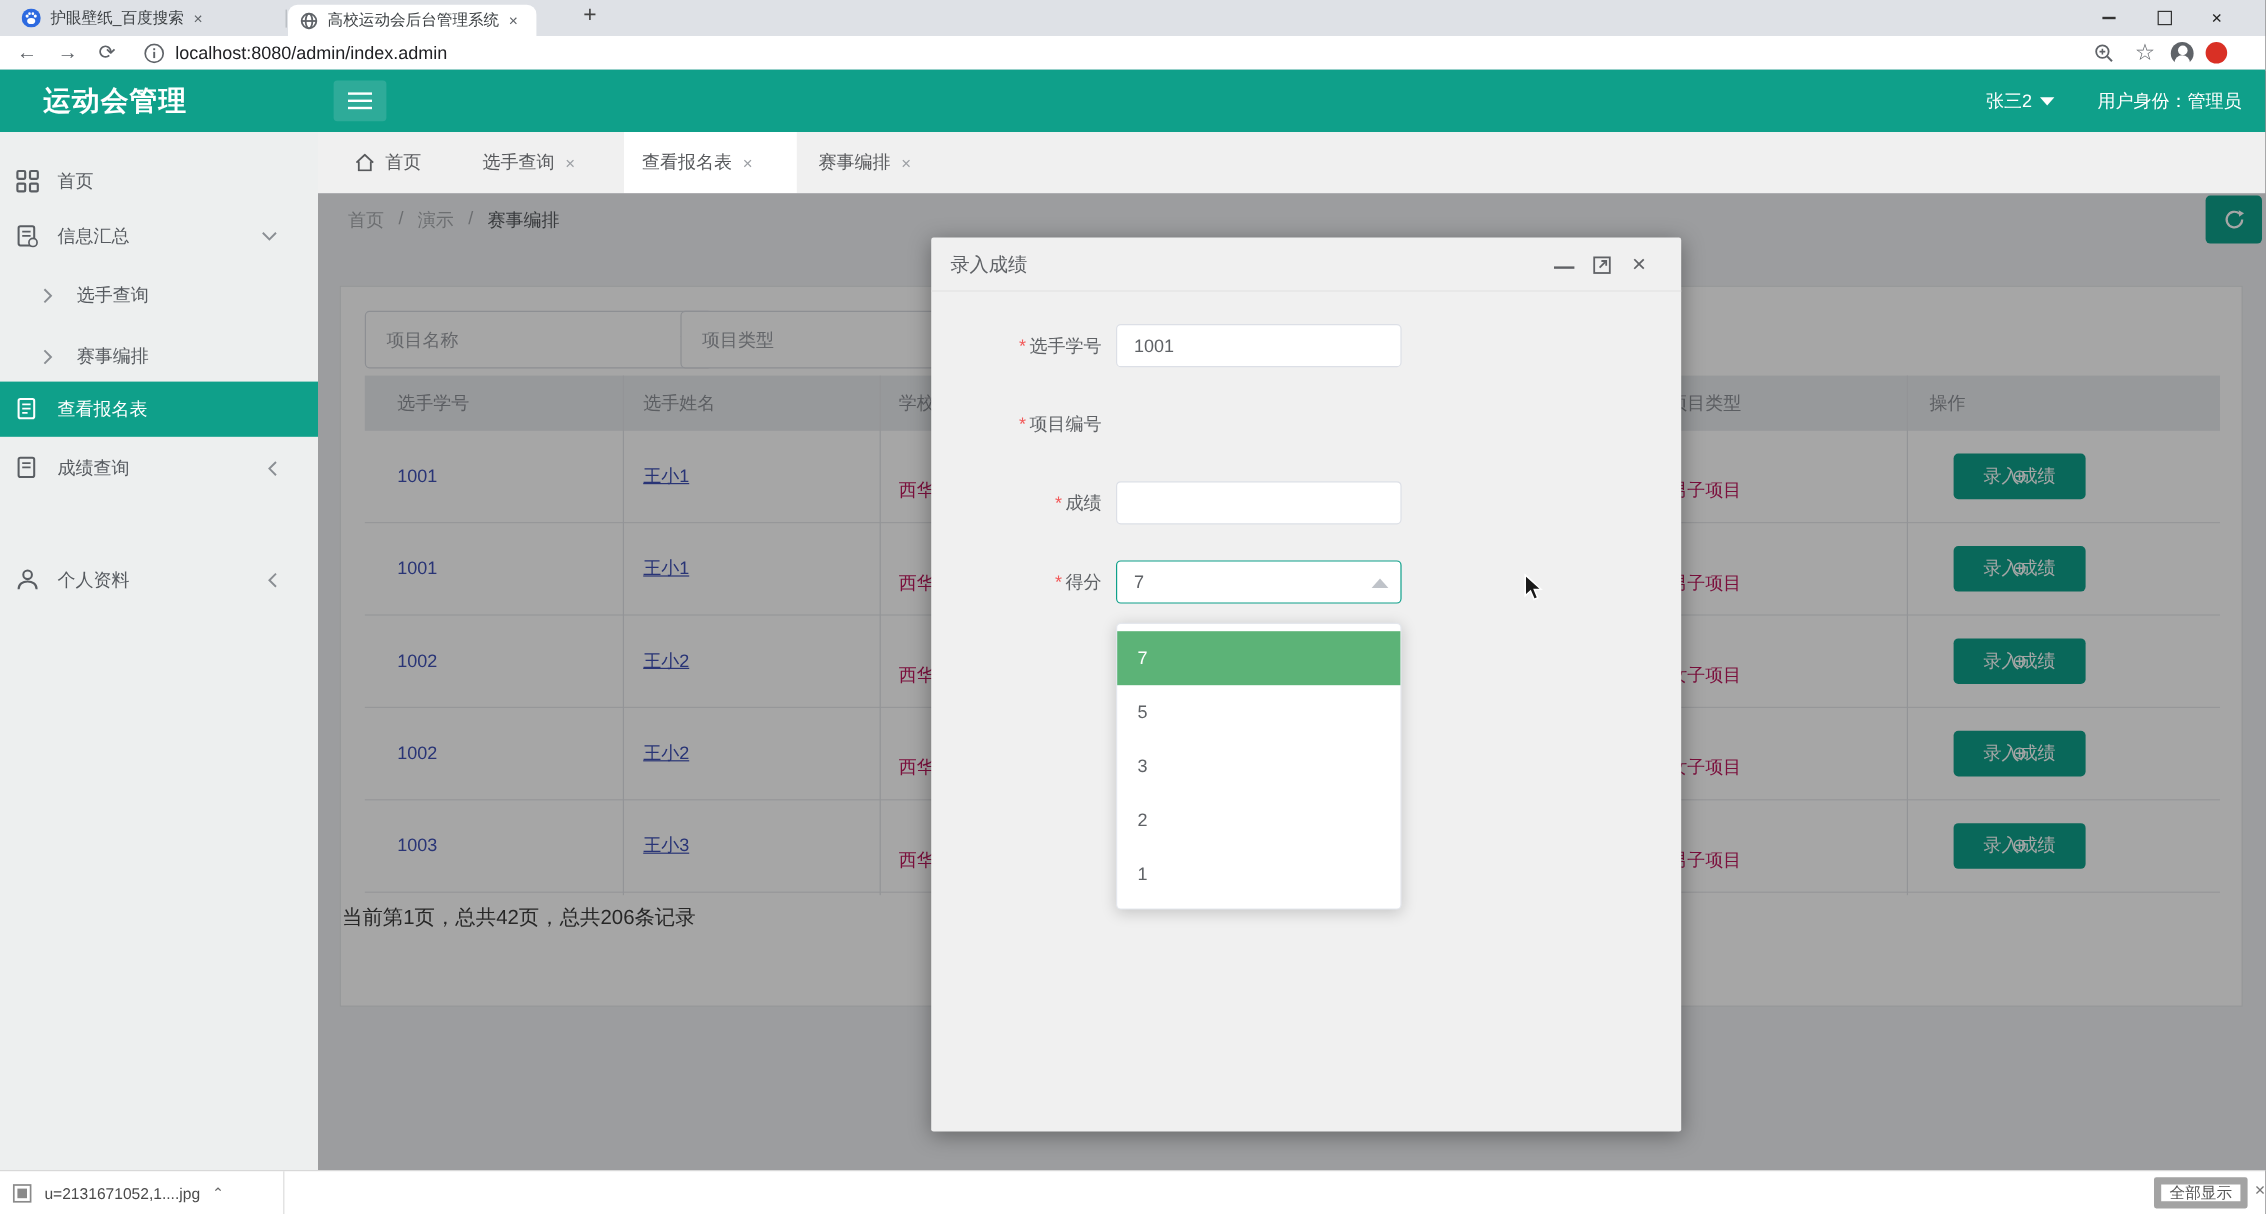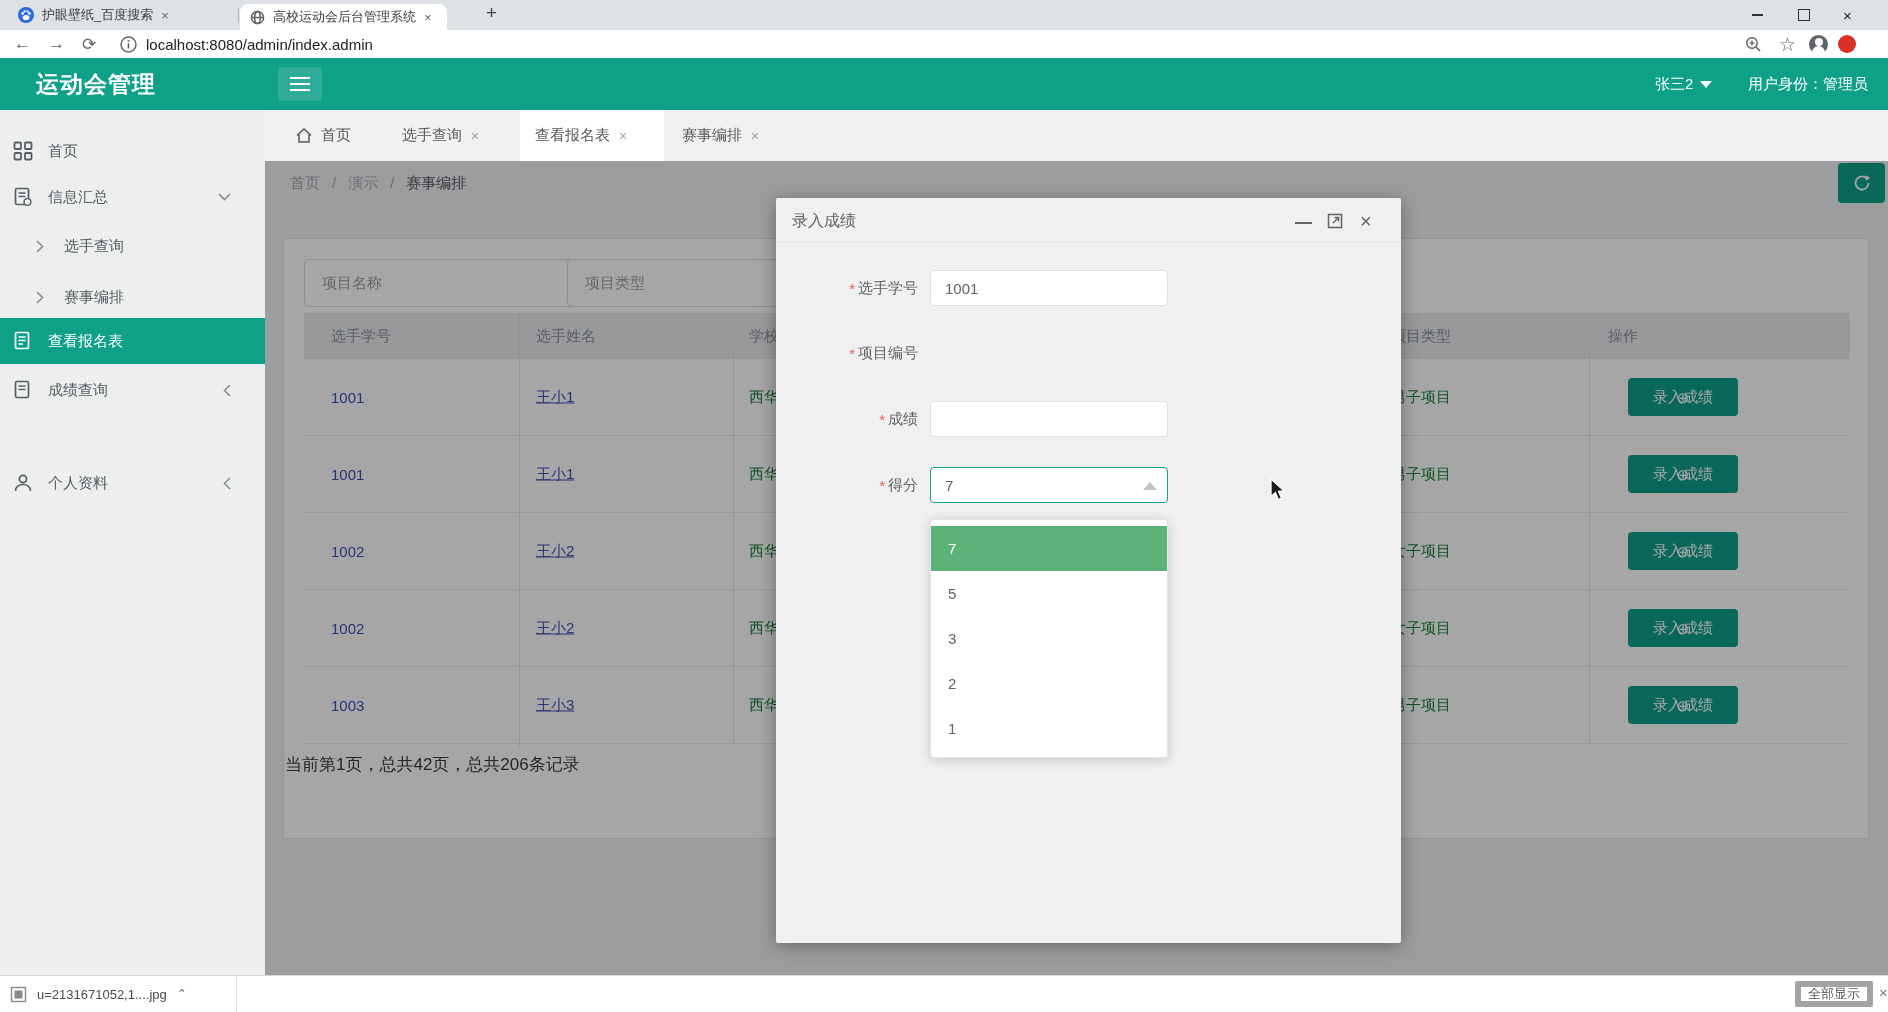--- a/index.html
+++ b/index.html
@@ -64,21 +64,21 @@
   .caret-dn{position:absolute;right:14px;top:20px;width:0;height:0;border-left:6px solid transparent;border-right:6px solid transparent;border-top:7px solid #bfc3c9;}
 
   .table{position:absolute;left:20px;top:74px;width:1546px;height:433px;}
   .thead{position:absolute;left:0;top:0;width:1546px;height:46px;background:#e9ebee;}
   .thead span{position:absolute;top:50%;transform:translateY(-50%);font-size:15px;color:#8d9197;}
   .trow{position:absolute;left:0;width:1546px;height:77px;border-bottom:1px solid #e6e8eb;box-sizing:border-box;}
   .trow span{position:absolute;top:50%;transform:translateY(-50%);font-size:15px;}
   .c1{left:27px;} .c2{left:232px;} .c3{left:445px;} .c4{left:1087px;} .c5h{left:1304px;}
   .link{color:#3f51b5;}
   .ulink{color:#3f51b5;text-decoration:underline;}
-  .cellplain{color:#15803d;}
+  .cellplain{color:#be185d;margin-top:12px;}
   .vline{position:absolute;top:0;width:1px;height:433px;background:#e2e4e8;}
   .rowbtn{position:absolute;left:1324px;top:19px;width:110px;height:38px;background:#0fa08a;border:none;border-radius:4px;
           color:#fff;font-size:14px;display:flex;align-items:center;justify-content:center;gap:6px;
           font-family:inherit;}
   .rowbtn .plus{font-size:15px;line-height:1;}
   .pagination{position:absolute;left:1px;top:514px;font-size:17px;color:#3b3b3b;}
 
   
   .overlay{position:absolute;left:265px;top:161px;width:1623px;height:814px;background:rgba(0,0,0,0.35);}
 

